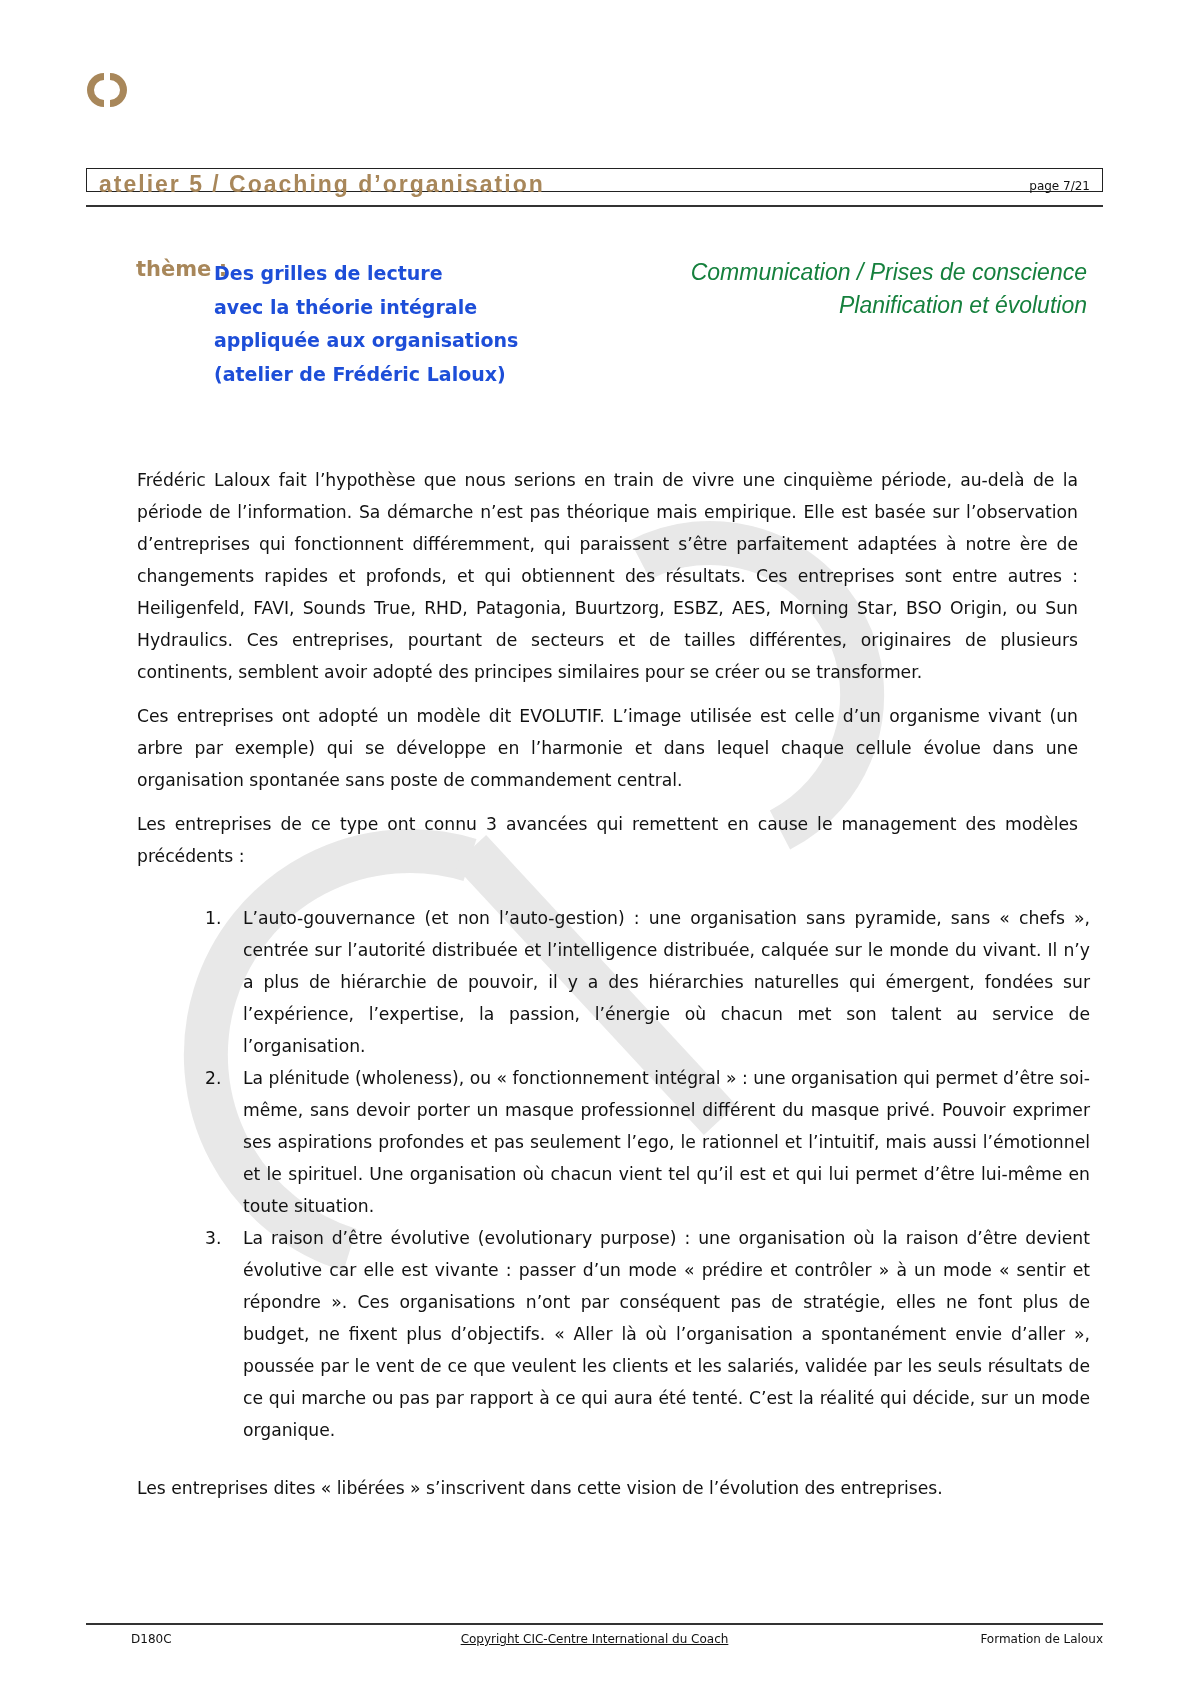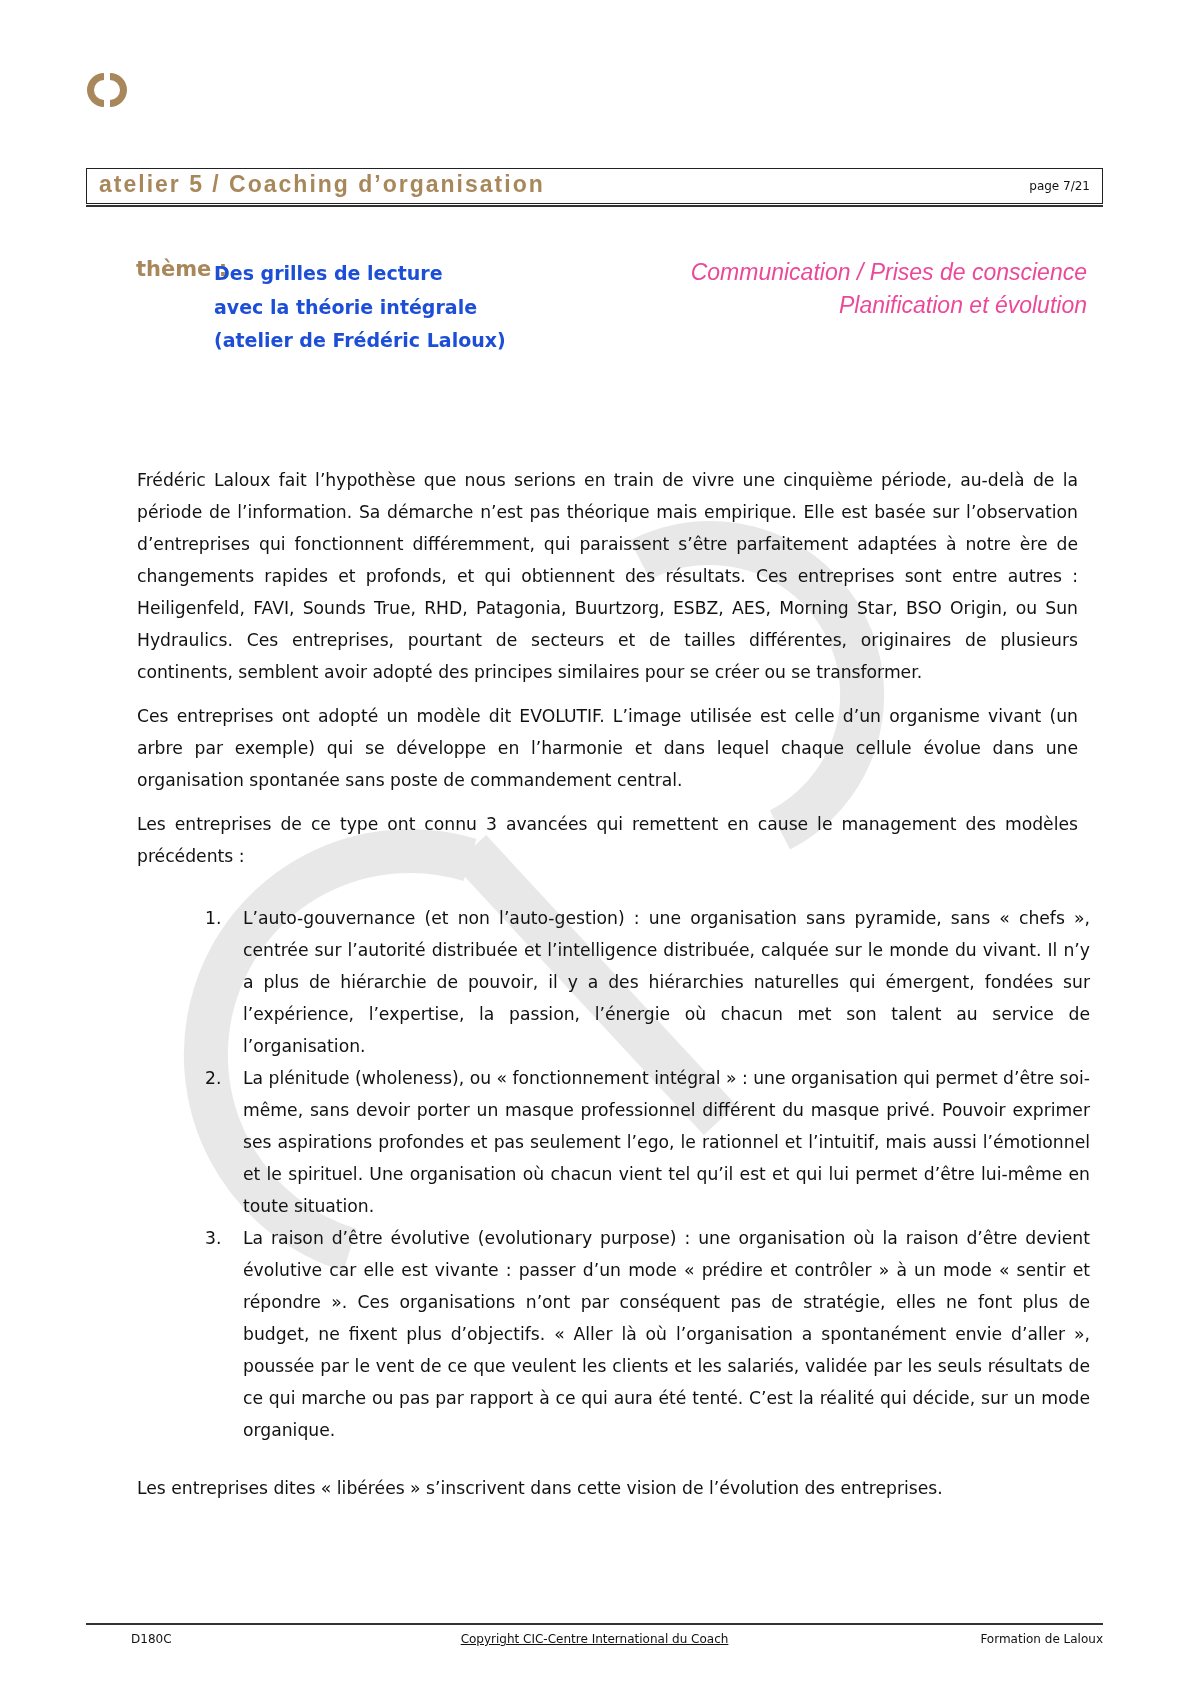--- a/index.html
+++ b/index.html
@@ -1,29 +1,29 @@
 <!DOCTYPE html>
 <html><head>
 <meta charset="utf-8">
 <style>
   html, body { margin: 0; padding: 0; background: #ffffff; }
   body { width: 1190px; height: 1683px; position: relative; overflow: hidden; font-family: "Liberation Sans", sans-serif; color: #111; }
 
   .logo { position: absolute; left: 87px; top: 70px; width: 40px; height: 40px; }
 
-  .header-box { position: absolute; left: 86px; top: 168px; width: 1017px; height: 36px; border: 1.5px solid #222; box-sizing: border-box; }
+  .header-box { position: absolute; left: 86px; top: 168px; width: 1017px; height: 24px; border: 1.5px solid #222; box-sizing: border-box; }
   .header-title { position: absolute; left: 12px; top: 2px; font-family: "Liberation Sans", sans-serif; font-weight: bold; font-size: 23px; letter-spacing: 2px; color: #a8875a; }
   .header-page { position: absolute; right: 12px; top: 10px; font-family: "DejaVu Sans", sans-serif; font-size: 12px; color: #111; }
   .header-rule { position: absolute; left: 86px; top: 205px; width: 1017px; height: 2px; background: #333; }
 
   .theme-label { position: absolute; left: 136px; top: 257px; font-family: "DejaVu Sans", sans-serif; font-weight: bold; font-size: 21px; color: #a8875a; }
   .theme-lines { position: absolute; left: 214px; top: 257px; font-family: "DejaVu Sans", sans-serif; font-weight: bold; font-size: 19px; line-height: 33.5px; color: #1d4ed8; }
   .theme-lines div { white-space: nowrap; }
 
-  .tags { position: absolute; right: 103px; top: 256px; text-align: right; font-family: "Liberation Sans", sans-serif; font-style: italic; font-size: 23px; line-height: 33px; color: #ec4899; }
+  .tags { position: absolute; right: 103px; top: 256px; text-align: right; font-family: "Liberation Sans", sans-serif; font-style: italic; font-size: 23px; line-height: 33px; color: #15803d; }
 
   .watermark { position: absolute; left: 0; top: 0; width: 1190px; height: 1683px; pointer-events: none; }
 
   .body-text { position: absolute; left: 125px; top: 452px; width: 965px; font-family: "DejaVu Sans", sans-serif; font-size: 17.2px; line-height: 32px; text-align: justify; color: #111; }
   .body-text p { margin: 12px; }
   .numbered { margin: 30px 0 0 0; padding: 0; list-style: none; }
   .numbered li { position: relative; padding-left: 118px; }
   .numbered .num { position: absolute; left: 80px; top: 0; }
   .conclusion { margin-top: 26px !important; }
 
@@ -46,20 +46,21 @@
 <div class="header-box">
   <div class="header-title">atelier 5 / Coaching d’organisation</div>
   <div class="header-page">page 7/21</div>
 </div>
 <div class="header-rule"></div>
 
 <div class="theme-label">thème :</div>
 <div class="theme-lines">
   <div>Des grilles de lecture</div>
   <div>avec la théorie intégrale</div>
+  <div>appliquée aux organisations</div>
   <div>(atelier de Frédéric Laloux)</div>
 </div>
 
 <div class="tags">
   <div>Communication / Prises de conscience</div>
   <div>Planification et évolution</div>
 </div>
 
 <svg class="watermark" viewBox="0 0 1190 1683">
   <g fill="none" stroke="#e6e6e6" stroke-width="44" opacity="0.9">

